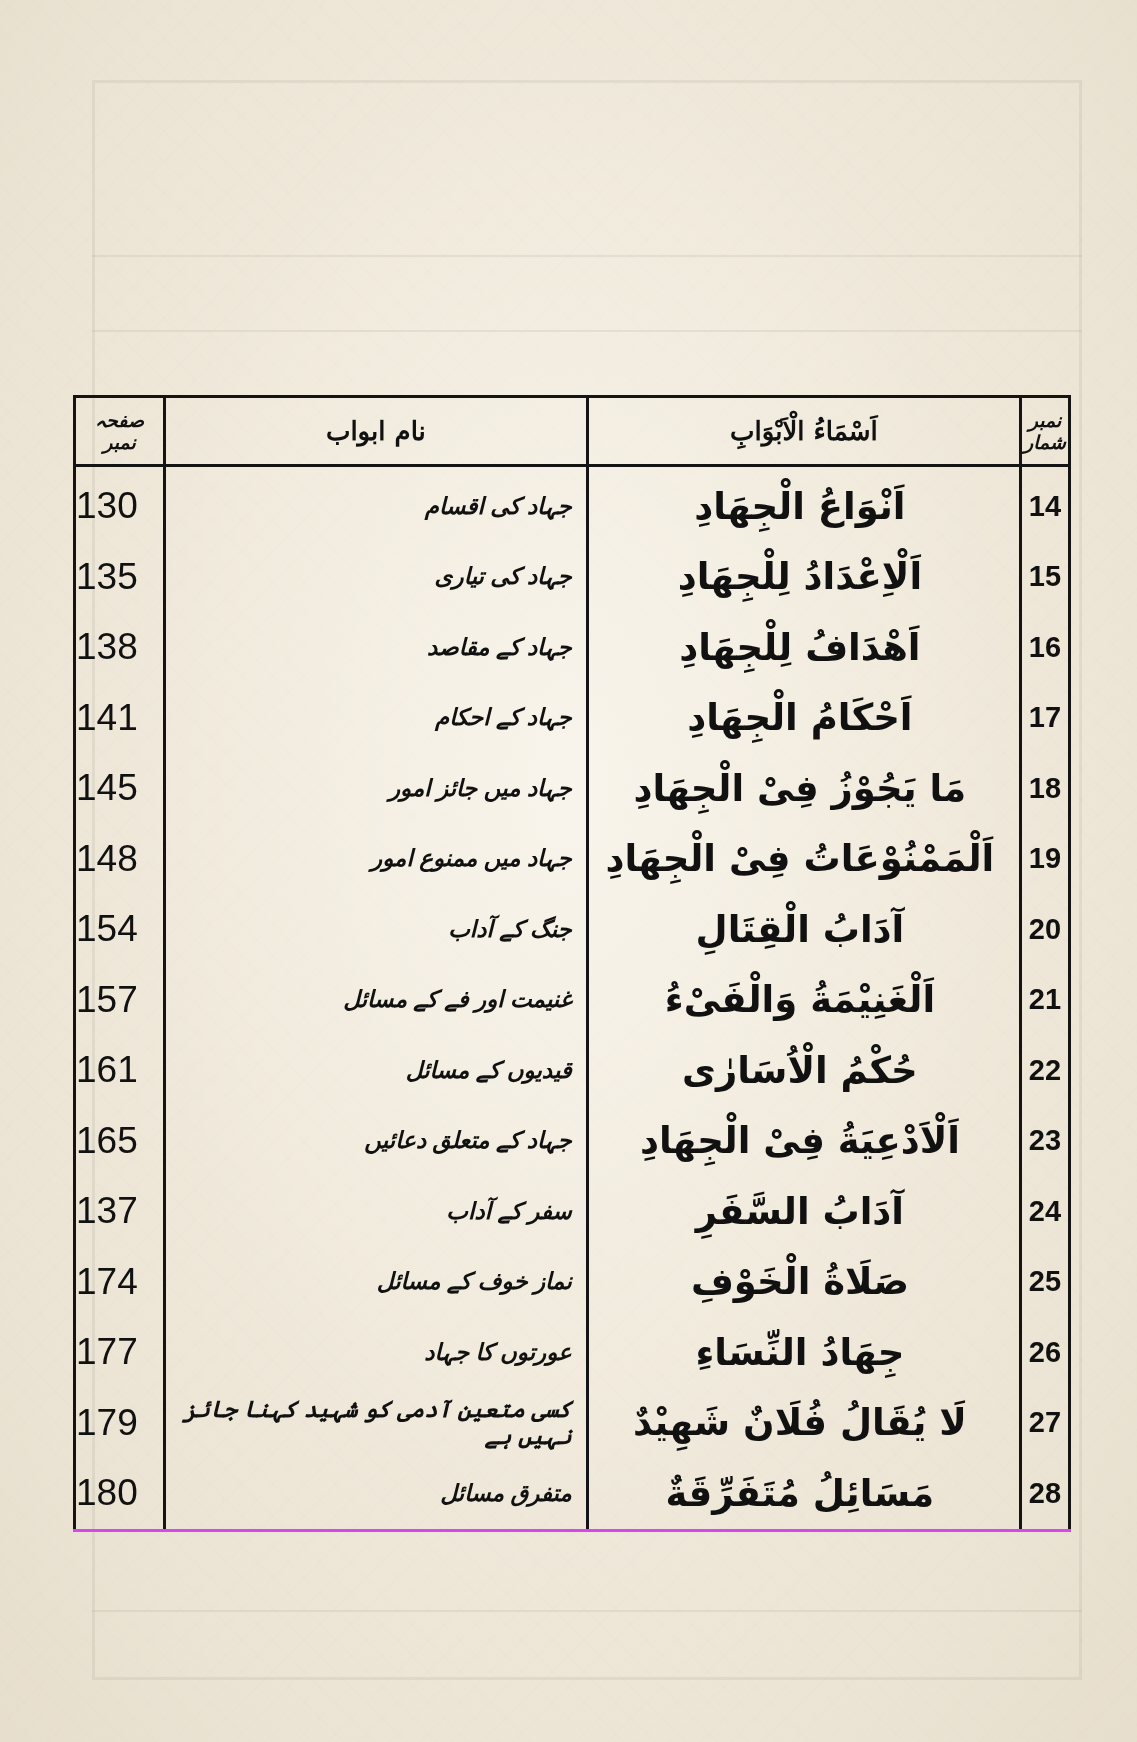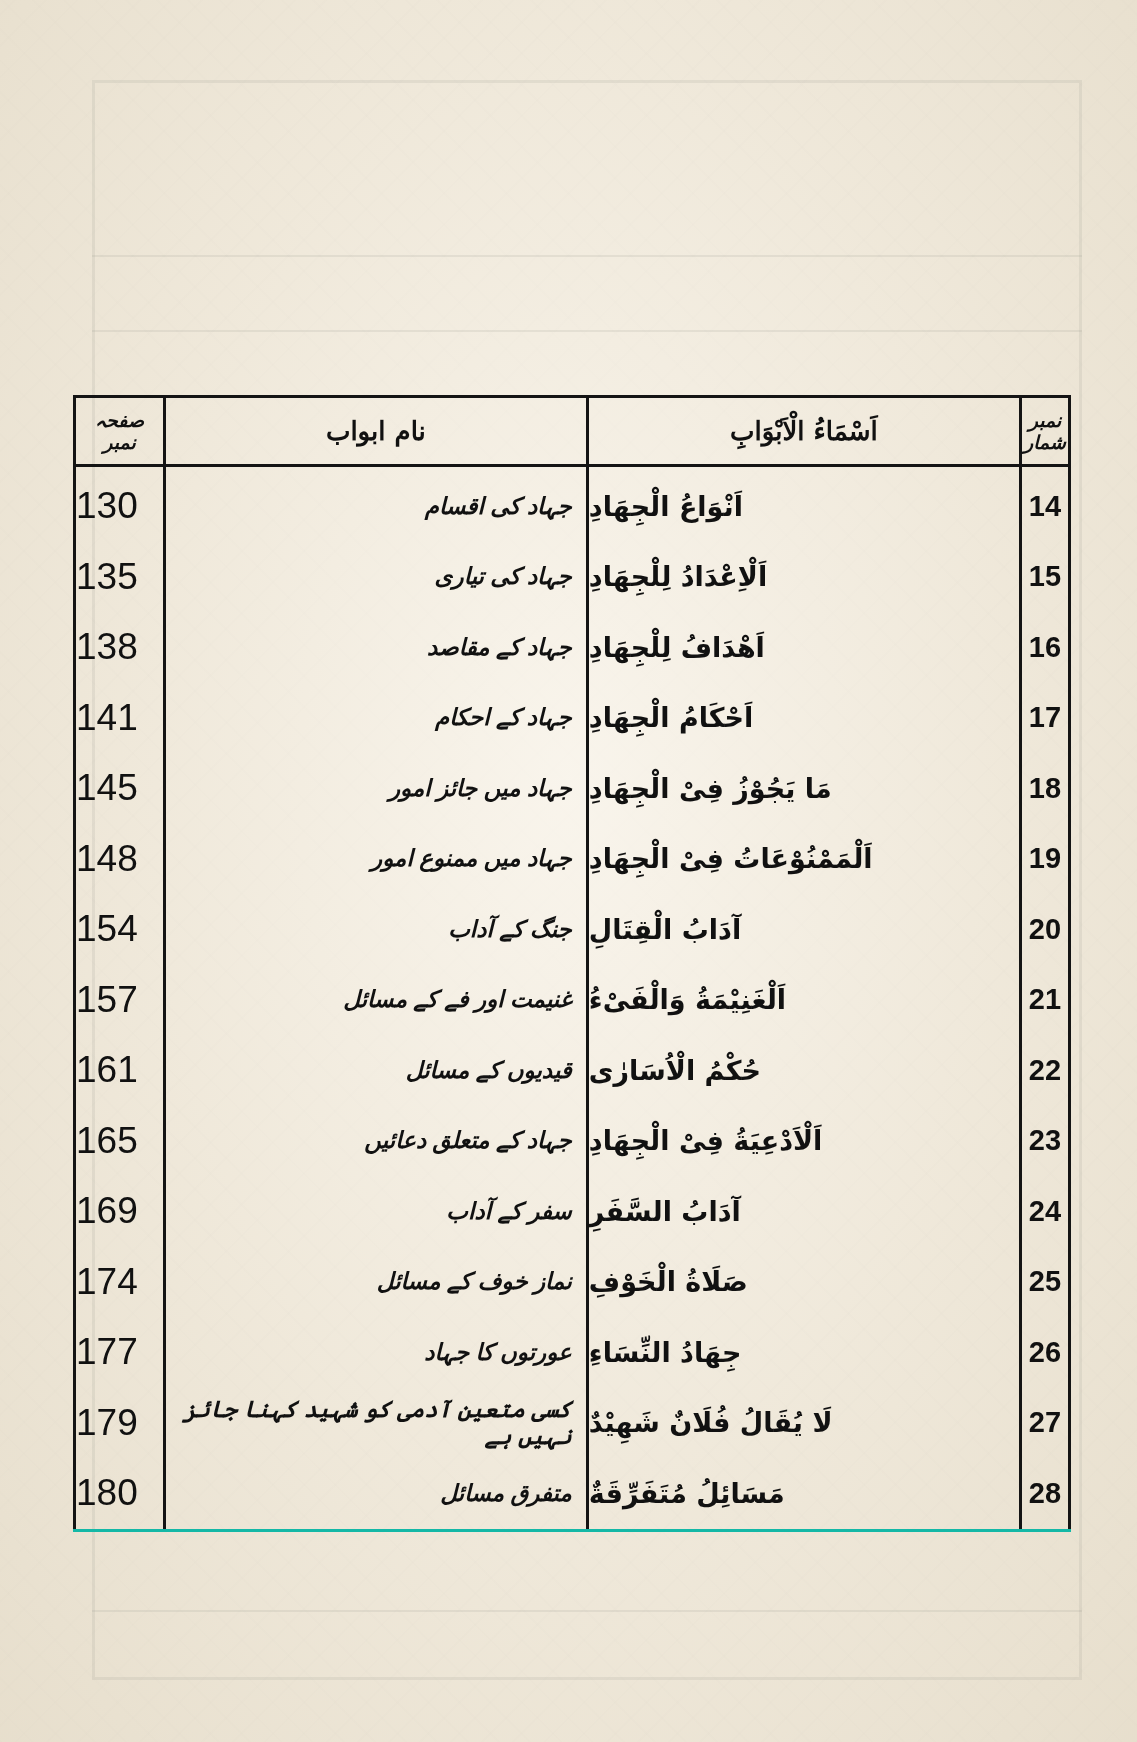--- a/index.html
+++ b/index.html
@@ -69,21 +69,21 @@
     font-style: italic;
     border-radius: 22px;
   }
   .toc-table tbody td {
     border-top: none;
     border-bottom: none;
     height: 70.5px;
     vertical-align: middle;
   }
   .toc-table tbody tr:first-child td { padding-top: 4px; }
-  .toc-table tbody tr:last-child td { border-bottom: 3px solid #14b8a6; }
+  .toc-table tbody tr:last-child td { border-bottom: 3px solid #d946ef; }
   .col-no { width: 48px; }
   .col-ar { width: 424px; }
   .col-ur { width: 414px; }
   .col-page { width: 88px; }
   td.cell-no {
     font-family: "Liberation Sans", sans-serif;
     font-weight: bold;
     font-size: 29px;
     text-align: center;
     direction: ltr;
@@ -92,22 +92,22 @@
   td.cell-page {
     font-family: "Liberation Sans", sans-serif;
     font-weight: normal;
     font-size: 37px;
     text-align: left;
     direction: ltr;
   }
   td.cell-ar {
     font-family: "DejaVu Sans", sans-serif;
     font-weight: bold;
-    font-size: 27px;
-    text-align: left;
+    font-size: 37px;
+    text-align: center;
     padding-right: 8px;
     margin-left: 25px;
   }
   td.cell-ur {
     font-family: Liberation Sans, sans-serif;
     font-weight: bold;
     font-style: italic;
     font-size: 23px;
     text-align: right;
     padding-right: 14px;
@@ -195,21 +195,21 @@
     <tr>
       <td class="cell-no">23</td>
       <td class="cell-ar">اَلْاَدْعِيَةُ فِیْ الْجِهَادِ</td>
       <td class="cell-ur">جہاد کے متعلق دعائیں</td>
       <td class="cell-page">165</td>
     </tr>
     <tr>
       <td class="cell-no">24</td>
       <td class="cell-ar">آدَابُ السَّفَرِ</td>
       <td class="cell-ur">سفر کے آداب</td>
-      <td class="cell-page">169</td>
+      <td class="cell-page">137</td>
     </tr>
     <tr>
       <td class="cell-no">25</td>
       <td class="cell-ar">صَلَاةُ الْخَوْفِ</td>
       <td class="cell-ur">نماز خوف کے مسائل</td>
       <td class="cell-page">174</td>
     </tr>
     <tr>
       <td class="cell-no">26</td>
       <td class="cell-ar">جِهَادُ النِّسَاءِ</td>

